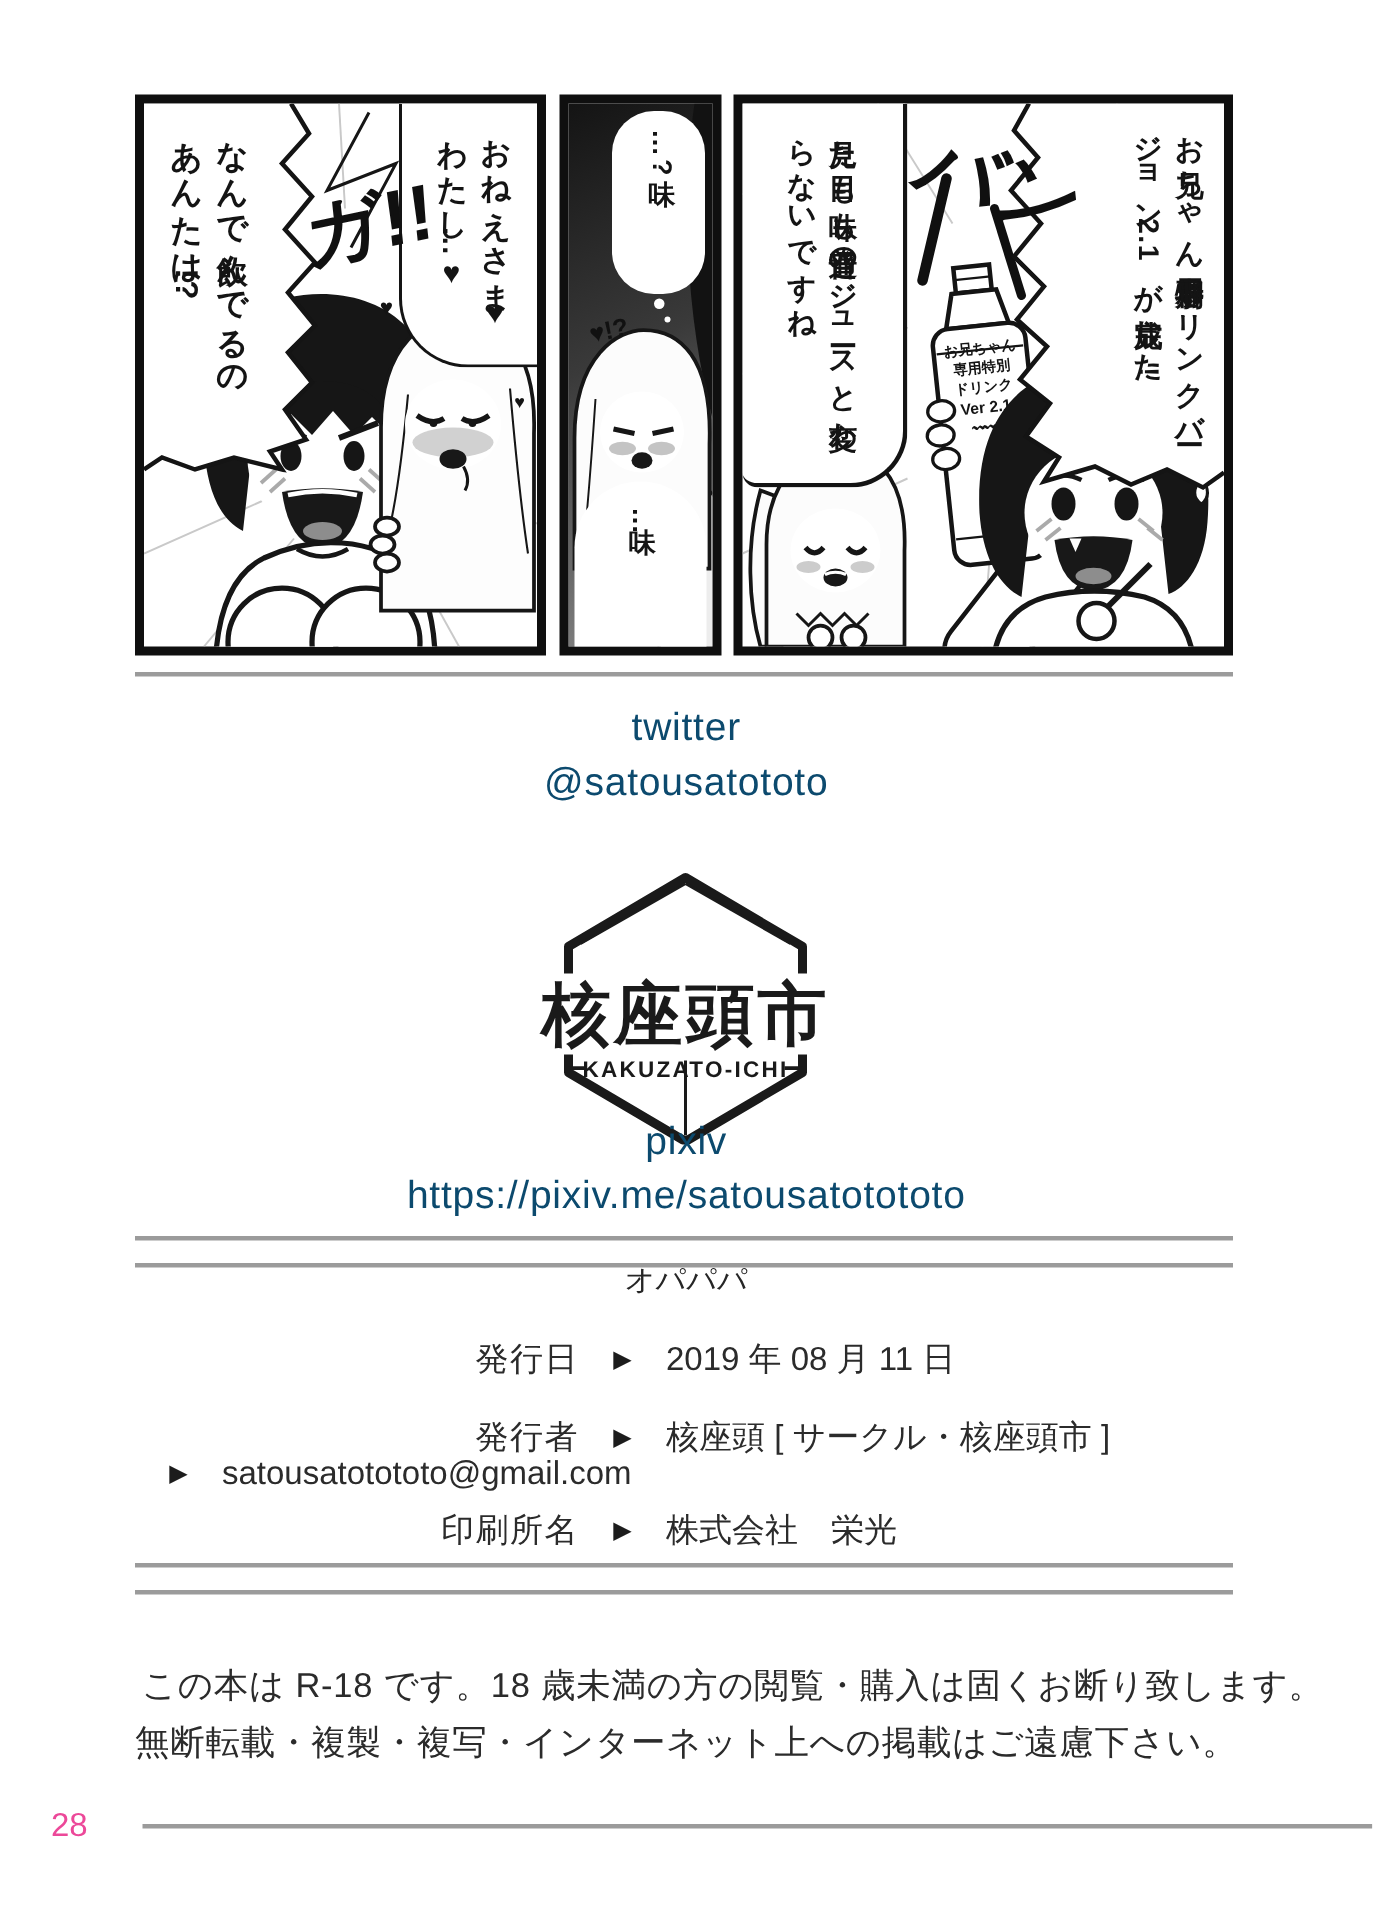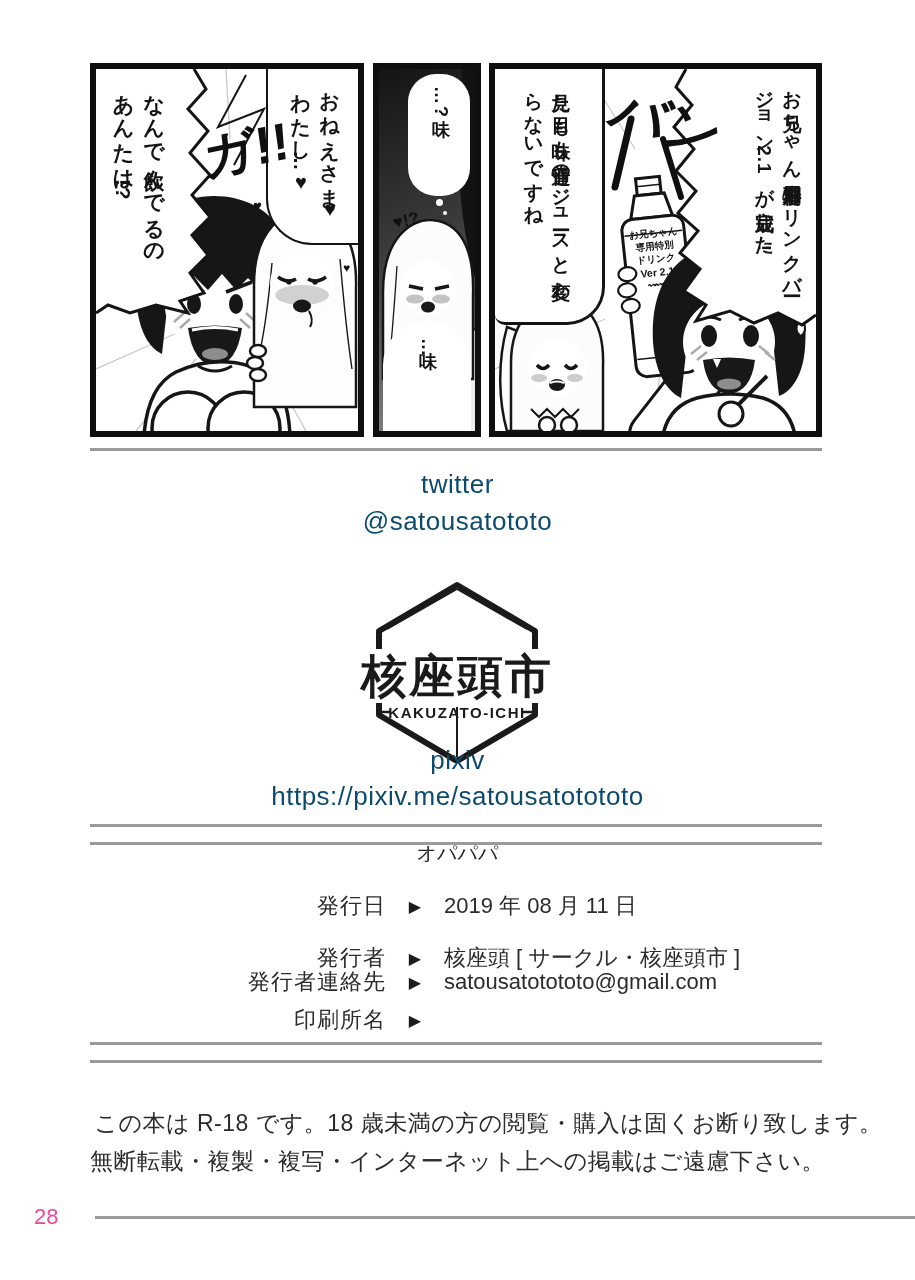--- a/index.html
+++ b/index.html
@@ -321,27 +321,27 @@
     <span class="colo-label">発行日</span>
     <span class="colo-arrow">▶</span>
     <span class="colo-value">2019 年 08 月 11 日</span>
   </div>
   <div class="colo-row" style="top:943px;">
     <span class="colo-label">発行者</span>
     <span class="colo-arrow">▶</span>
     <span class="colo-value">核座頭 [ サークル・核座頭市 ]</span>
   </div>
   <div class="colo-row" style="top:967px;">
-    <span class="colo-label">発行者連絡先</span>
     <span class="colo-arrow">▶</span>
     <span class="colo-value">satousatotototo@gmail.com</span>
   </div>
-  <div class="colo-row" style="top:1005px;">
+  <div class="colo-row" style="top:1005px;justify-content:flex-end;">
     <span class="colo-label">印刷所名</span>
     <span class="colo-arrow">▶</span>
+    <span class="colo-value">株式会社　栄光</span>
   </div>
 
   <div class="rule" style="left:90px;top:1042px;width:732px;"></div>
   <div class="rule" style="left:90px;top:1060px;width:732px;"></div>
 
   <div class="center-text disclaimer" style="top:1108px;margin-left:31px;">この本は R-18 です。18 歳未満の方の閲覧・購入は固くお断り致します。</div>
   <div class="center-text disclaimer" style="top:1146px;">無断転載・複製・複写・インターネット上への掲載はご遠慮下さい。</div>
 
   <div class="page-num">28</div>
   <div class="rule" style="left:95px;top:1216px;width:820px;"></div>

